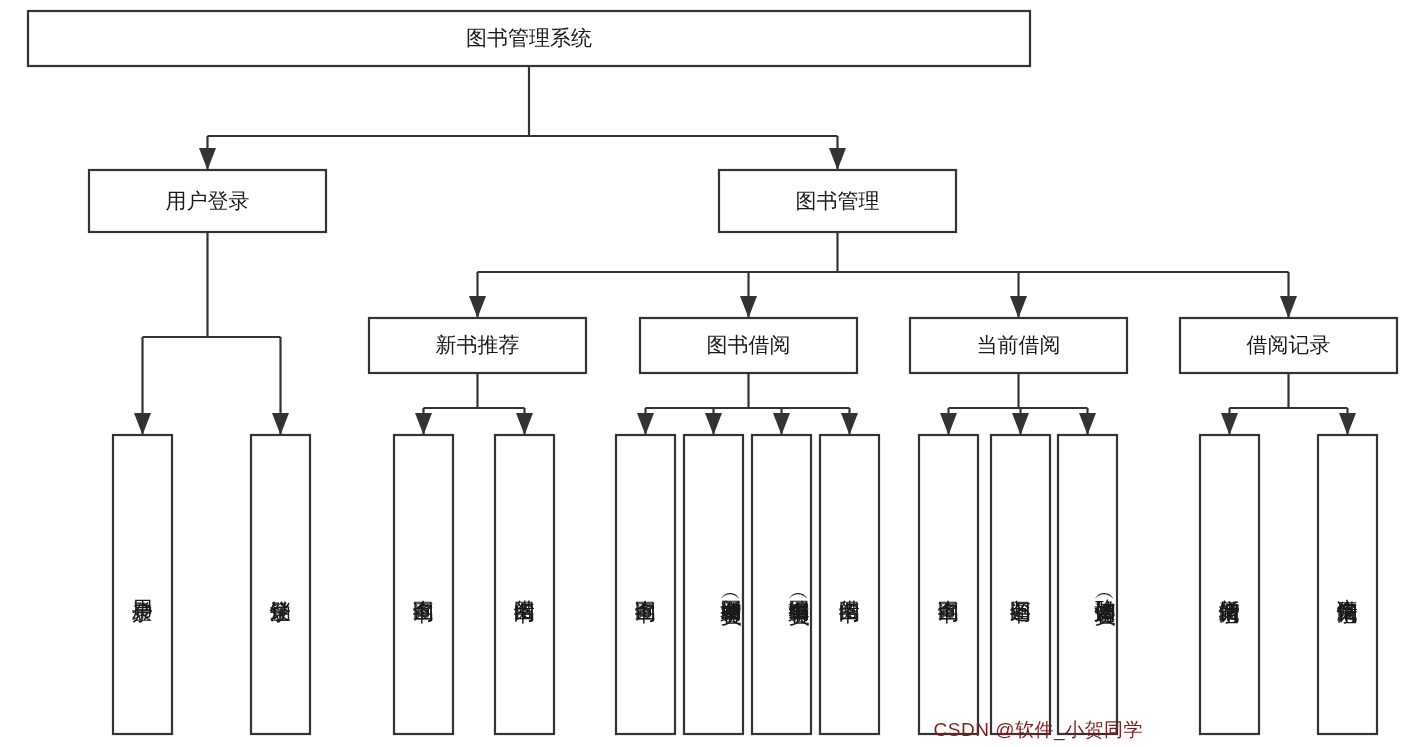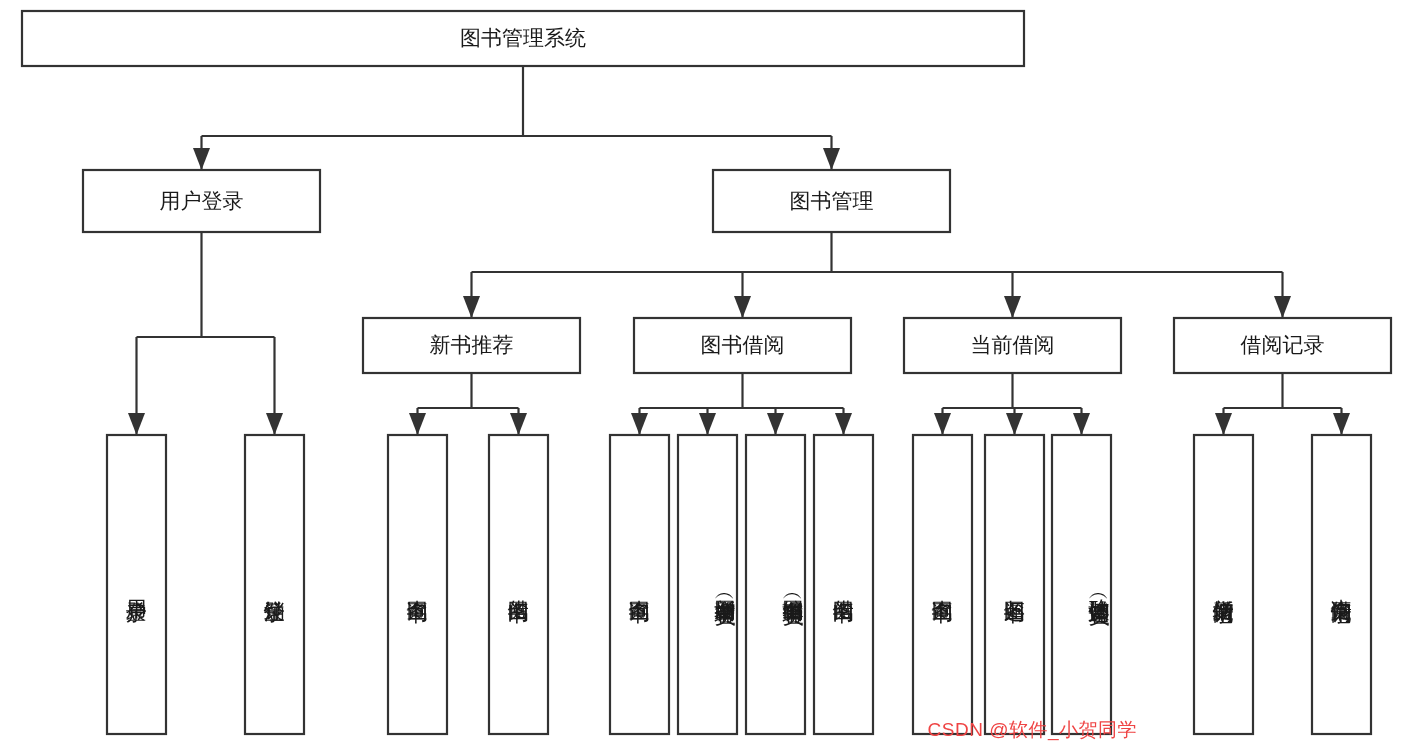--- a/index.html
+++ b/index.html
@@ -9,21 +9,21 @@
   }
   body {
     width: 1405px;
     height: 747px;
     position: relative;
     font-family: "Liberation Sans", "DejaVu Sans", sans-serif;
     overflow: hidden;
   }
   #diagram-root {
     position: absolute;
-    left: 2px;
+    left: 8px;
     top: 0;
     width: 1145px;
     height: 747px;
   }
   .node-box {
     fill: #ffffff;
     stroke: #333333;
     stroke-width: 2.2;
   }
   .node-label-h {
@@ -55,21 +55,21 @@
     white-space: nowrap;
     text-align: center;
     pointer-events: none;
   }
   .watermark {
     position: absolute;
     right: 10px;
     bottom: 4px;
     font-family: "Liberation Sans", "DejaVu Sans", sans-serif;
     font-size: 19px;
-    color: #ef4444;
+    color: #7f1d1d;
     letter-spacing: 0.5px;
     user-select: none;
   }
 </style>
 </head>
 <body>
 
 <div id="diagram-root">
 
   <svg id="diagram-svg" width="1405" height="747" viewBox="0 0 1405 747" xmlns="http://www.w3.org/2000/svg">

